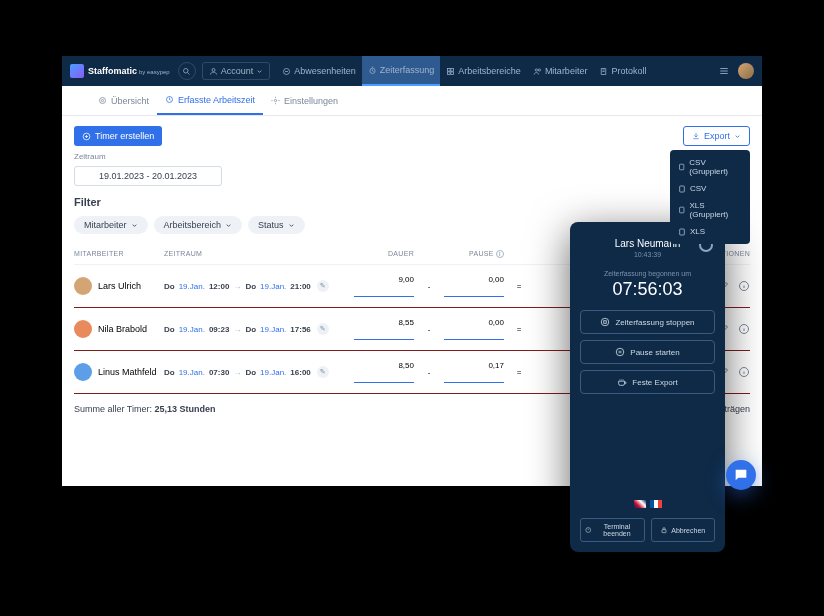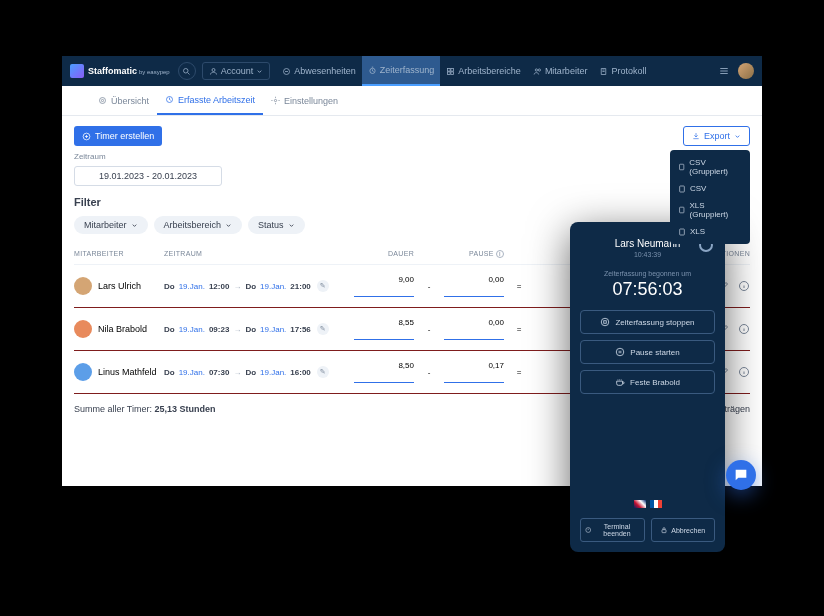--- a/index.html
+++ b/index.html
@@ -402,21 +402,21 @@
         <circle cx="12" cy="12" r="9"></circle>
         <line x1="10" y1="9" x2="10" y2="15"></line>
         <line x1="14" y1="9" x2="14" y2="15"></line>
       </svg>
     <span>Pause starten</span>
   </button>
   <button class="timer-btn">
     <svg width="10" height="10" viewBox="0 0 24 24" fill="none" stroke="#cdd8e6" stroke-width="2">
         <path d="M4 10h14v6a4 4 0 01-4 4H8a4 4 0 01-4-4zM18 12h2a2 2 0 010 4h-2M7 6v2M11 6v2M15 6v2"></path>
       </svg>
-    <span>Feste Brabold</span>
+    <span>Feste Export</span>
   </button>
   <div class="flags">
     <span class="flag uk"></span>
     <span class="flag fr"></span>
   </div>
   <div class="timer-footer">
     <button class="tf-btn">
       <svg width="8" height="8" viewBox="0 0 24 24" fill="none" stroke="#cdd8e6" stroke-width="2">
           <circle cx="12" cy="12" r="9"></circle>
           <line x1="12" y1="7" x2="12" y2="12"></line>

